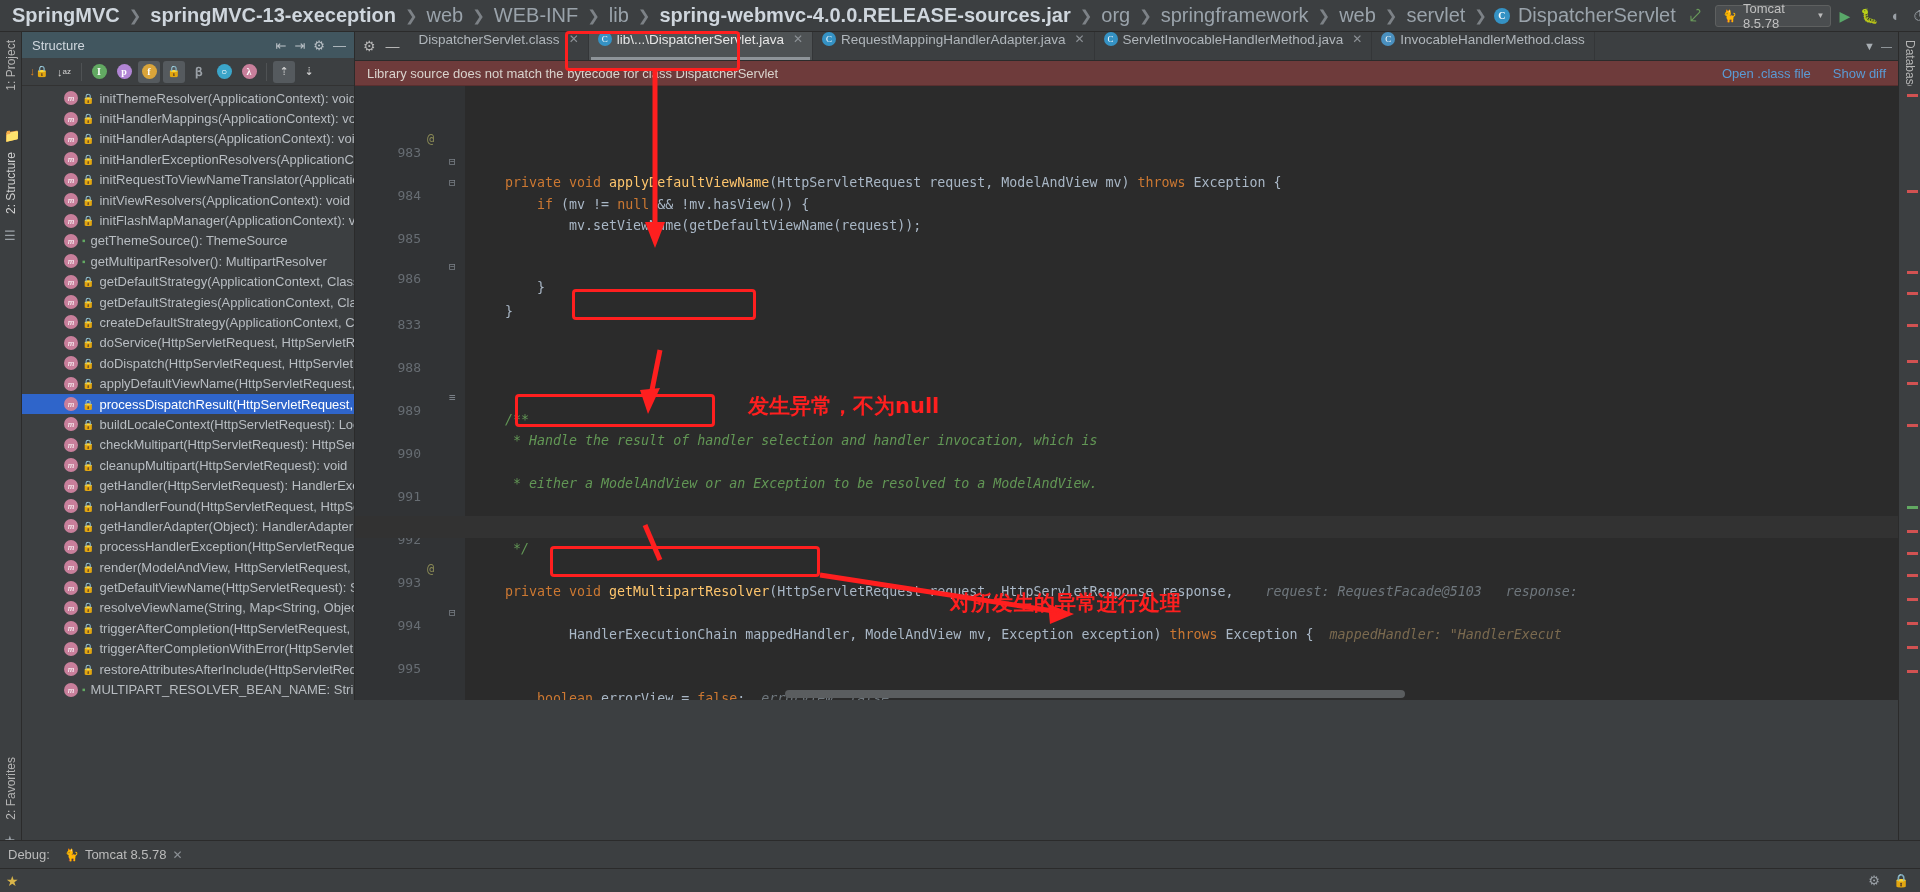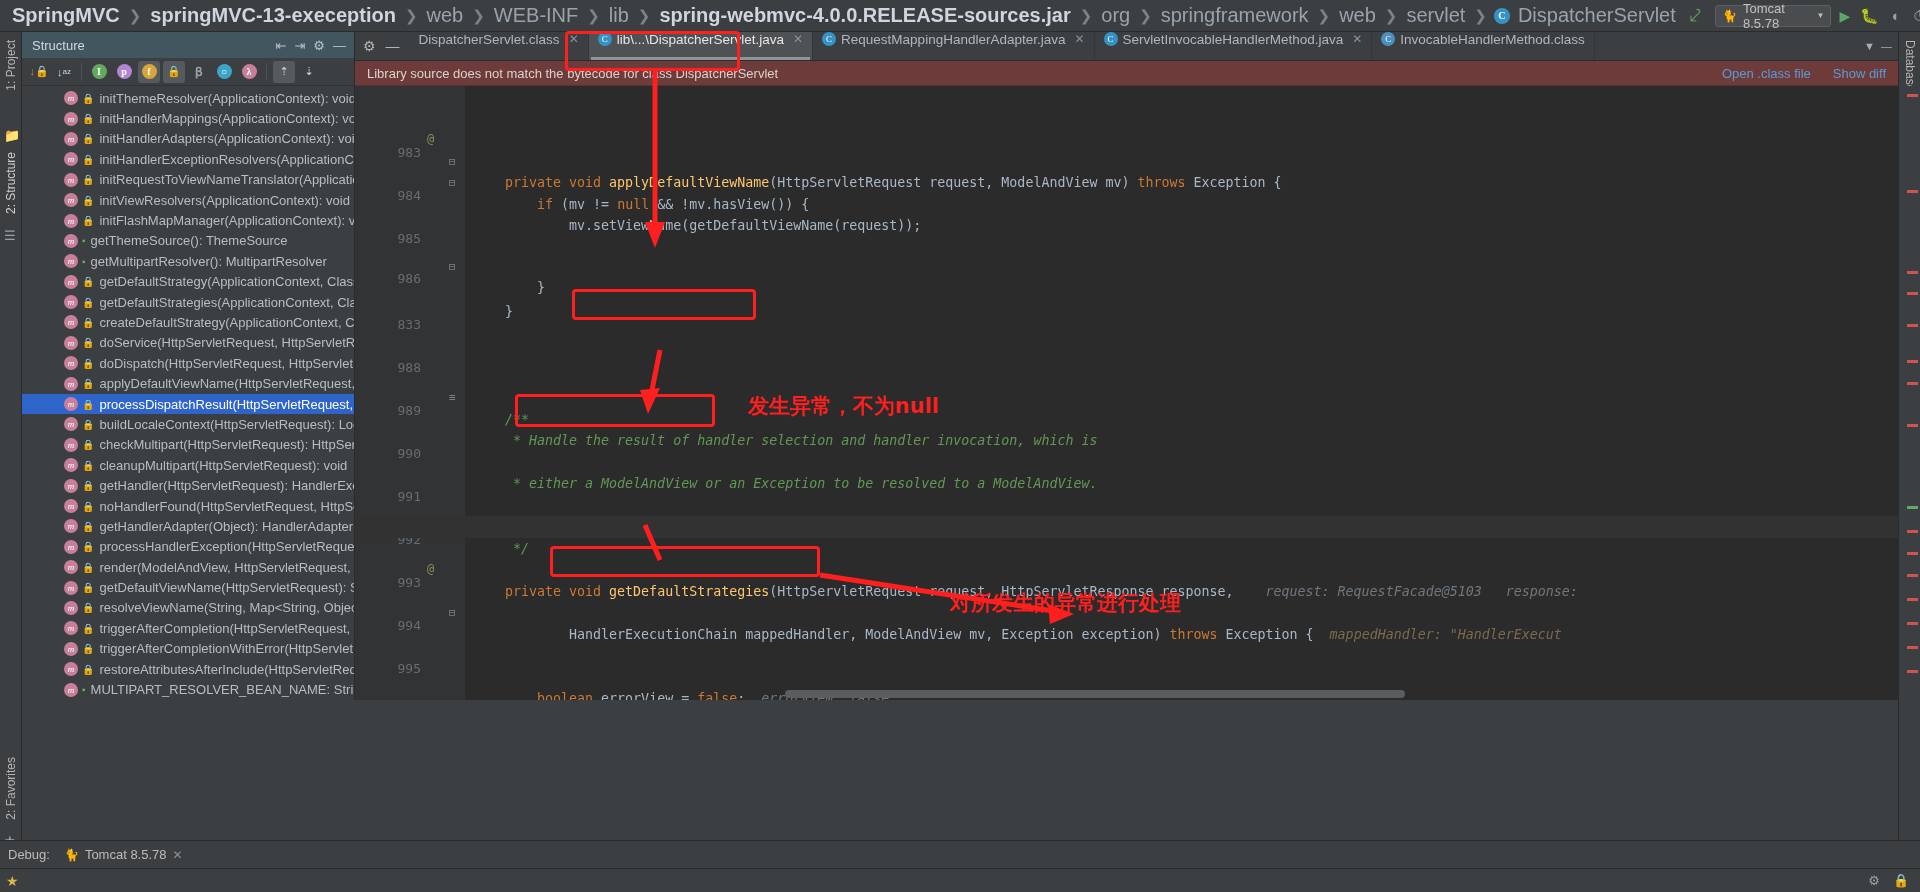--- a/index.html
+++ b/index.html
@@ -600,21 +600,21 @@
 
       <div class="cline" style="top:193.5px">
         <span class="lnum">992</span>
         <span class="fold">⊟</span>
         <span class="ctext"><span class="cmt">     */</span></span>
       </div>
 
       <div class="cline hl" style="top:215px">
         <span class="lnum">993</span>
         <span class="at">@</span>
-        <span class="ctext"><span class="kw">    private void </span><span class="fn">getDefaultStrategies</span><span class="pln">(HttpServletRequest request, HttpServletResponse response, </span><span class="hint">   request: RequestFacade@5103   response:</span></span>
+        <span class="ctext"><span class="kw">    private void </span><span class="fn">getMultipartResolver</span><span class="pln">(HttpServletRequest request, HttpServletResponse response, </span><span class="hint">   request: RequestFacade@5103   response:</span></span>
       </div>
 
       <div class="cline" style="top:236.5px">
         <span class="lnum">994</span>
         <span class="fold">⊟</span>
         <span class="ctext"><span class="pln">            HandlerExecutionChain mappedHandler, ModelAndView mv, Exception exception) </span><span class="kw">throws </span><span class="pln">Exception {  </span><span class="hint2">mappedHandler: "HandlerExecut</span></span>
       </div>
 
       <div class="cline" style="top:258px">
         <span class="lnum">995</span>

